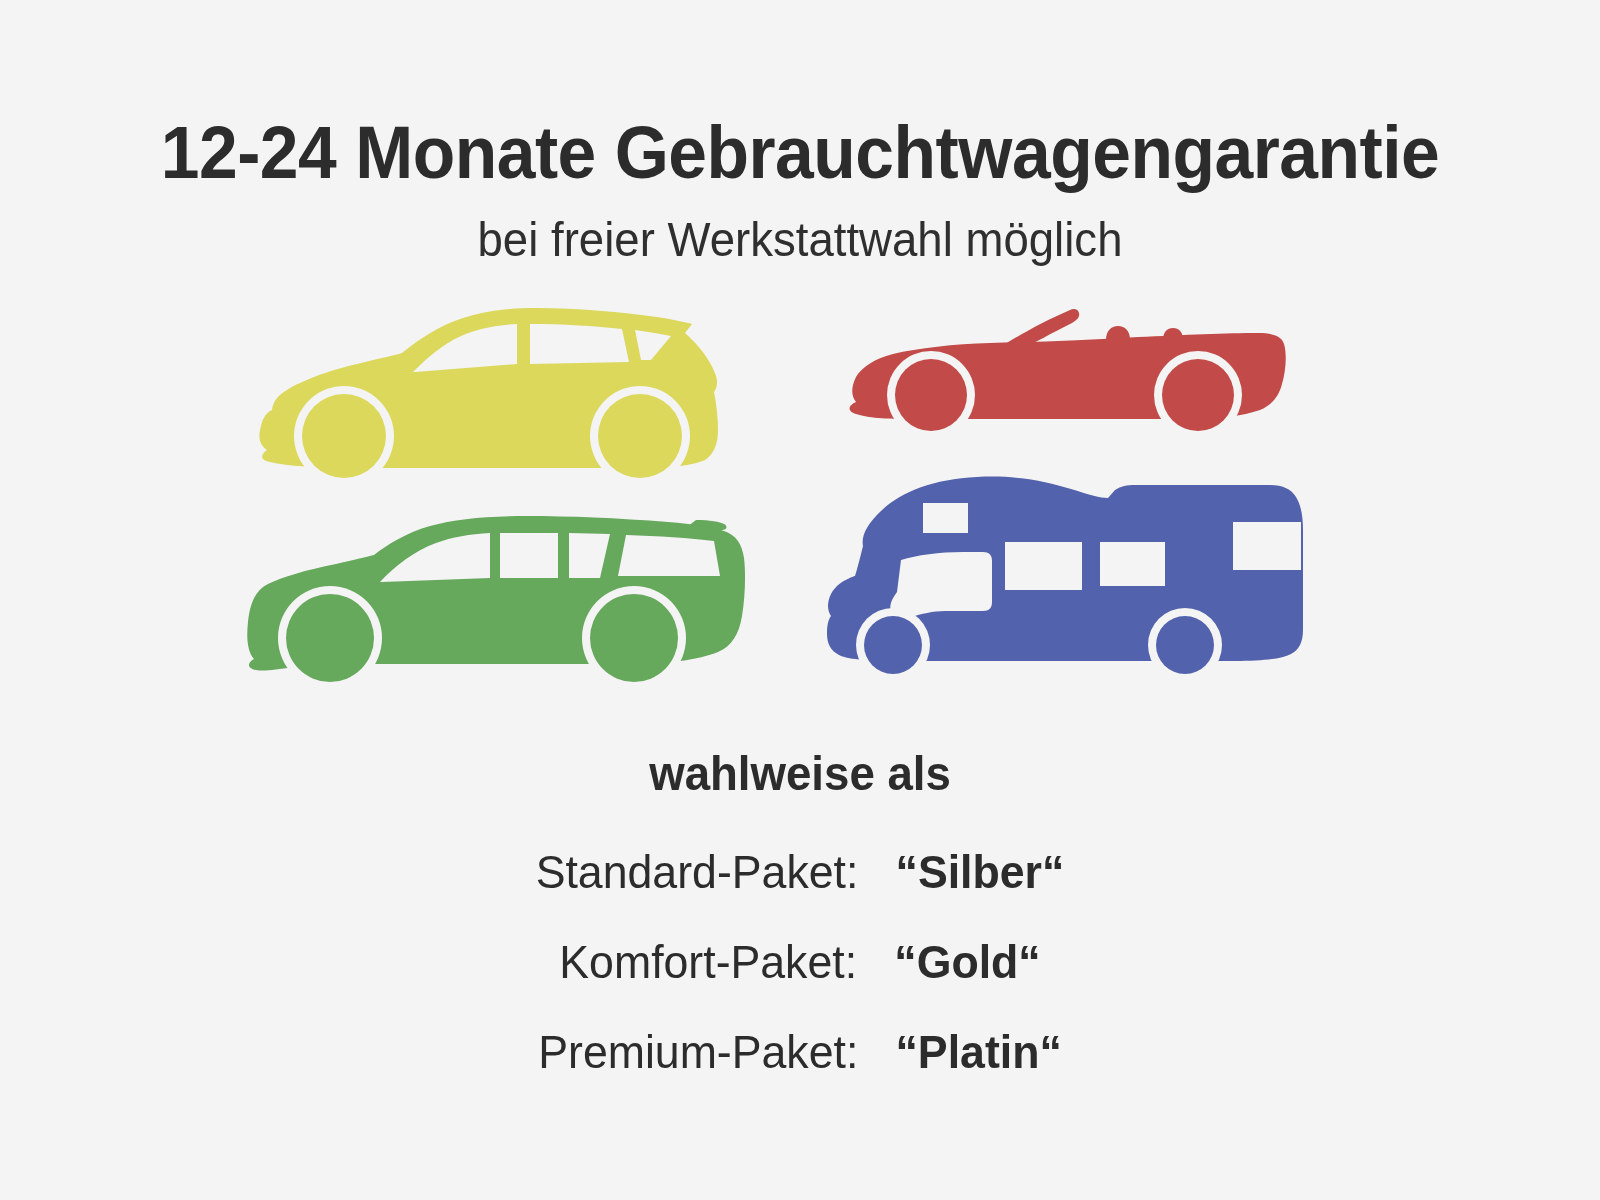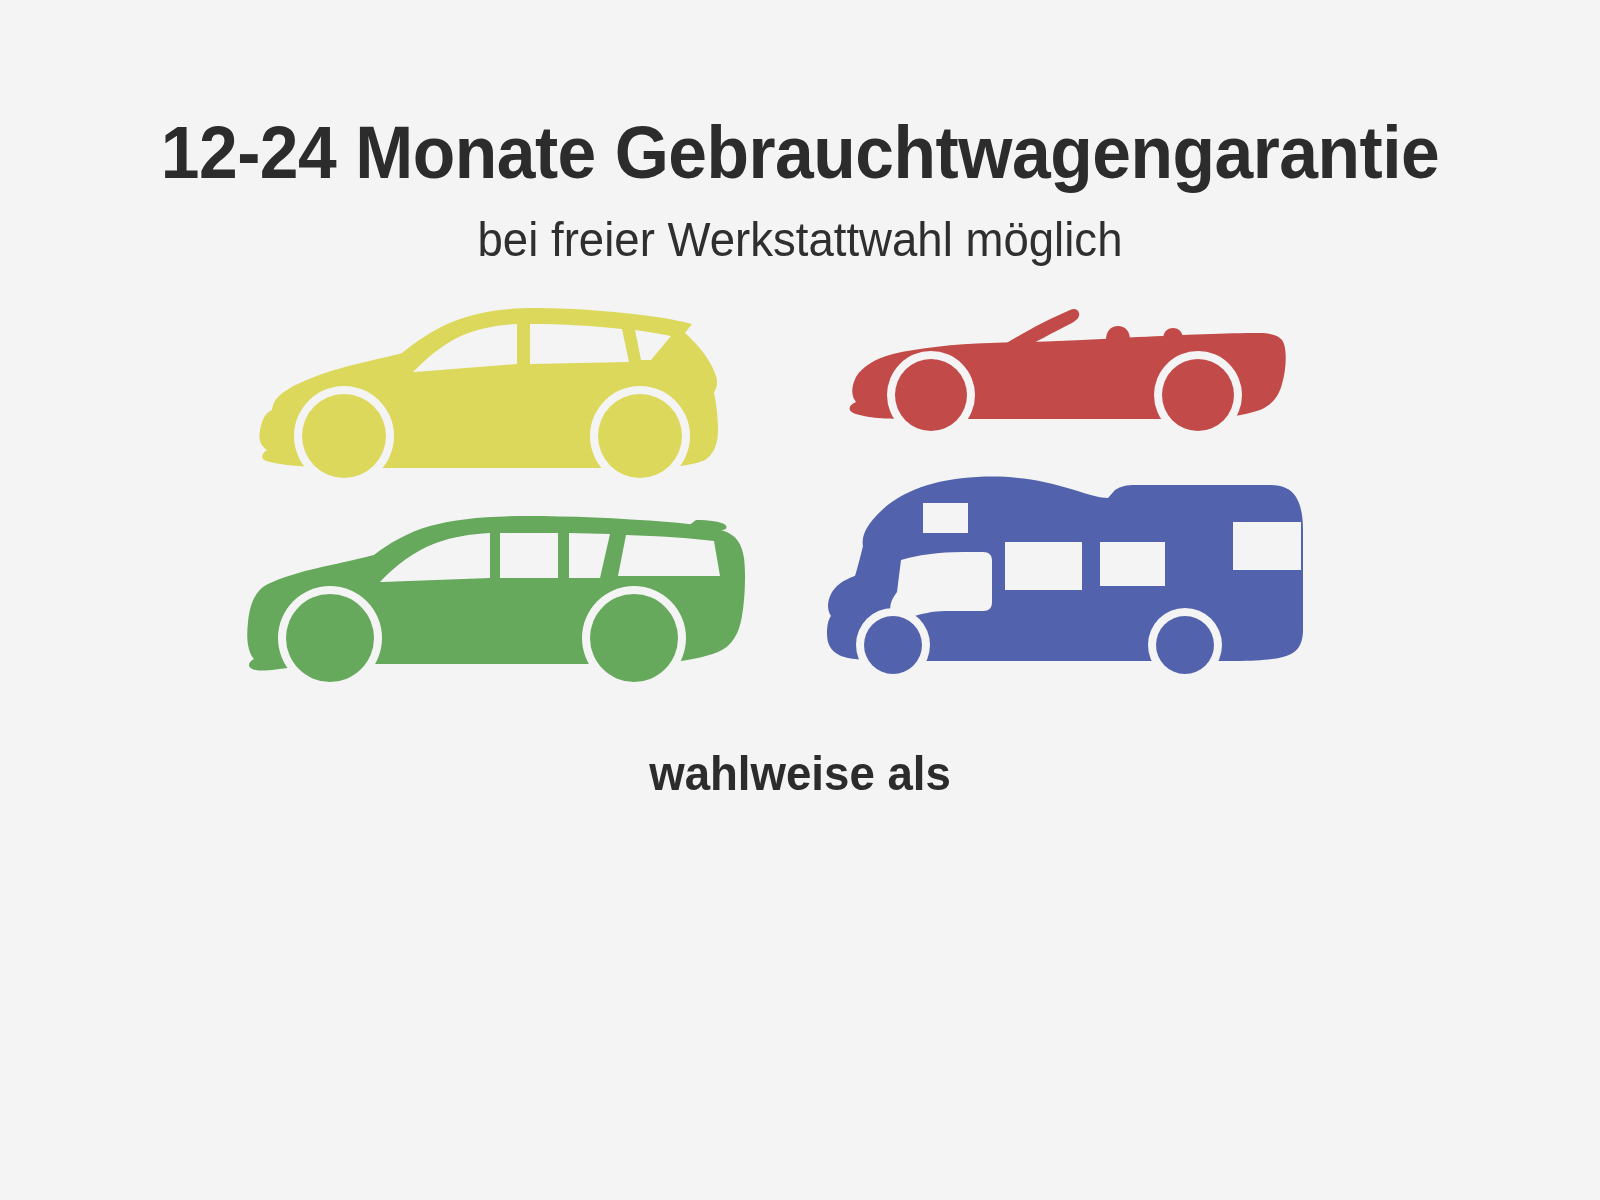--- a/index.html
+++ b/index.html
@@ -332,14 +332,35 @@
           <circle cx="380" cy="191" r="37" fill="#f4f4f4"></circle>
           <circle cx="380" cy="191" r="29" fill="#5362ad"></circle>
         </g>
       </svg>
     </div>
 
   </div>
 
   <div class="option-intro">wahlweise als</div>
 
+  <div class="package-list">
+
+    <div class="package-row">
+      <span class="pkg-label">Standard-Paket:</span>
+      <span>&nbsp;</span>
+      <span class="pkg-name">“Silber“</span>
+    </div>
+
+    <div class="package-row">
+      <span class="pkg-label">Komfort-Paket:</span>
+      <span>&nbsp;</span>
+      <span class="pkg-name">“Gold“</span>
+    </div>
+
+    <div class="package-row">
+      <span class="pkg-label">Premium-Paket:</span>
+      <span>&nbsp;</span>
+      <span class="pkg-name">“Platin“</span>
+    </div>
+
+  </div>
 
 </div>
 
 </body></html>

